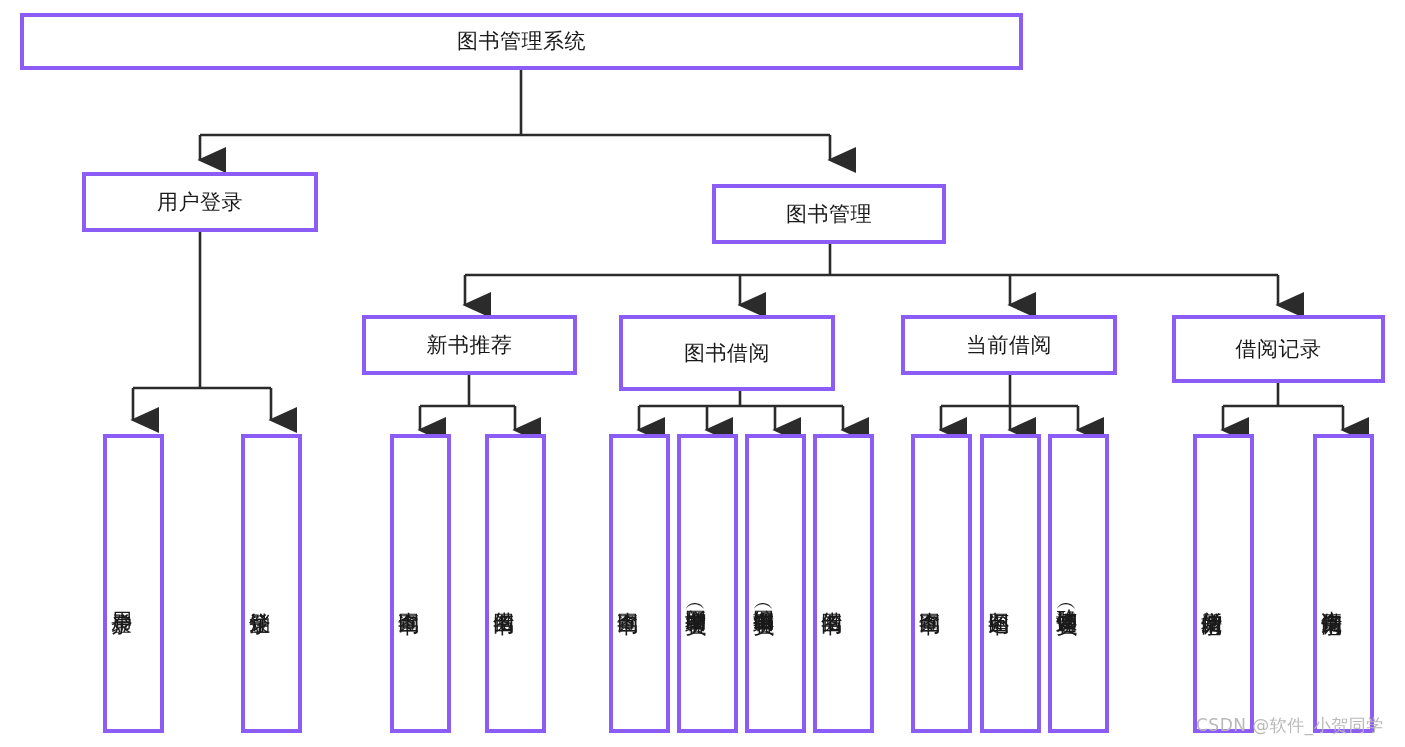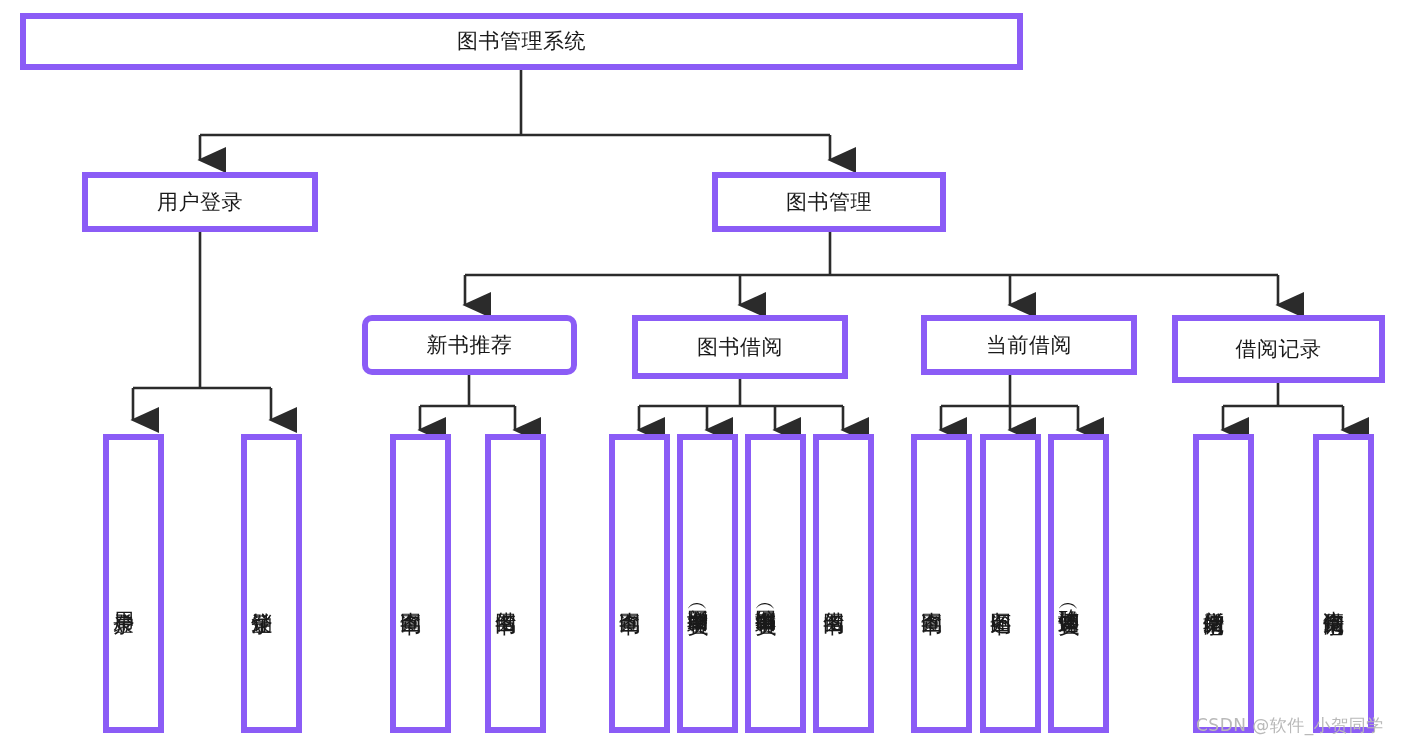--- a/index.html
+++ b/index.html
@@ -22,21 +22,21 @@
     left: 0;
     top: 0;
     width: 1405px;
     height: 747px;
     pointer-events: none;
   }
   .node {
     position: absolute;
     box-sizing: border-box;
     background: #ffffff;
-    border: 6px solid #8b5cf6;
+    border: 4px solid #8b5cf6;
     display: flex;
     align-items: center;
     justify-content: center;
     color: #1a1a1a;
     z-index: 2;
   }
   .node-label {
     font-size: 21px;
     line-height: 1.25;
     letter-spacing: 0.5px;
@@ -122,31 +122,31 @@
     </g>
   </svg>
 
   <div class="node" style="left:20px; top:13px; width:1003px; height:57px;">
     <span class="node-label">图书管理系统</span>
   </div>
 
   <div class="node" style="left:82px; top:172px; width:236px; height:60px;">
     <span class="node-label">用户登录</span>
   </div>
-  <div class="node" style="left:712px; top:172px; width:234px; height:60px;">
+  <div class="node" style="left:712px; top:184px; width:234px; height:60px;">
     <span class="node-label">图书管理</span>
   </div>
 
-  <div class="node" style="left:362px; top:315px; width:215px; height:60px;border-radius:10px;">
+  <div class="node" style="left:362px; top:315px; width:215px; height:60px;">
     <span class="node-label">新书推荐</span>
   </div>
-  <div class="node" style="left:632px; top:315px; width:216px; height:64px;">
+  <div class="node" style="left:619px; top:315px; width:216px; height:76px;">
     <span class="node-label">图书借阅</span>
   </div>
-  <div class="node" style="left:901px; top:315px; width:216px; height:60px;margin-left:20px;">
+  <div class="node" style="left:901px; top:315px; width:216px; height:60px;">
     <span class="node-label">当前借阅</span>
   </div>
   <div class="node" style="left:1172px; top:315px; width:213px; height:68px;">
     <span class="node-label">借阅记录</span>
   </div>
 
   <div class="node vertical" style="left:103px; top:434px; width:61px; height:299px;">
     <span class="node-label">用户登录</span>
   </div>
   <div class="node vertical" style="left:241px; top:434px; width:61px; height:299px;">

